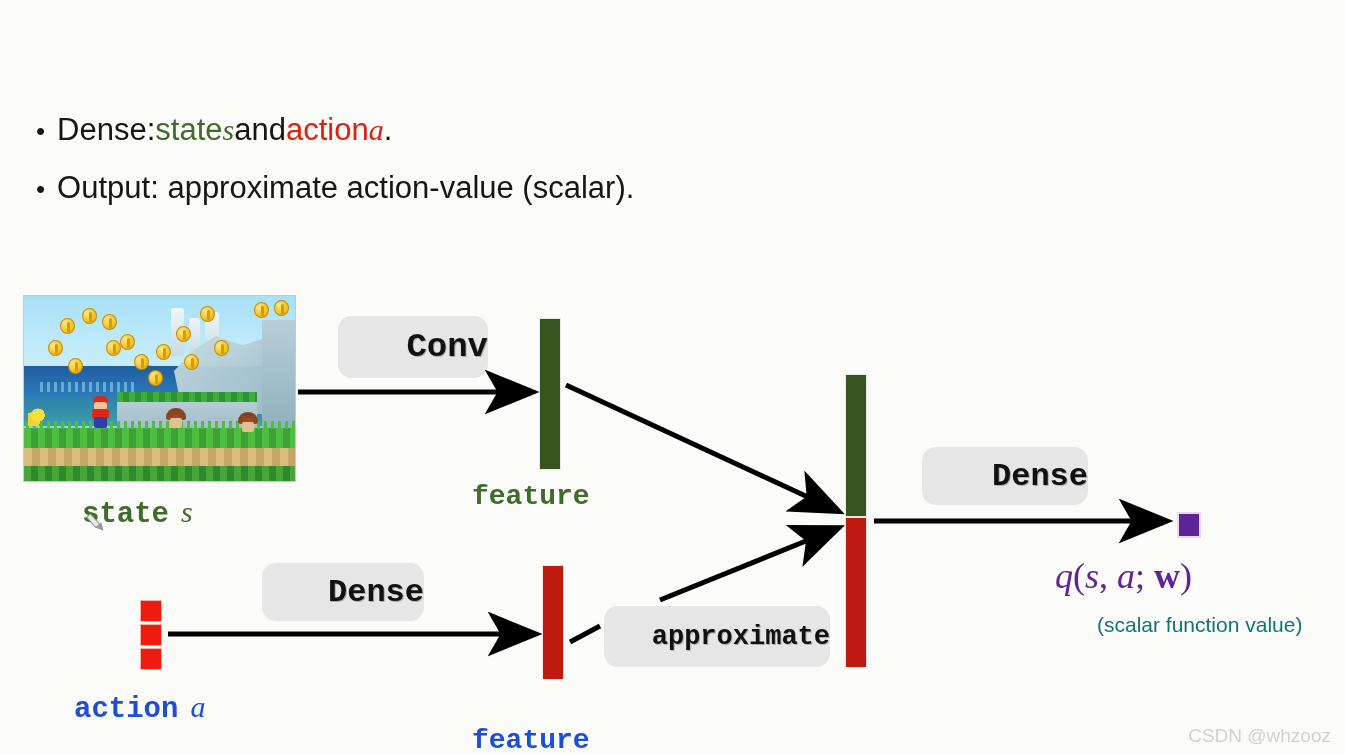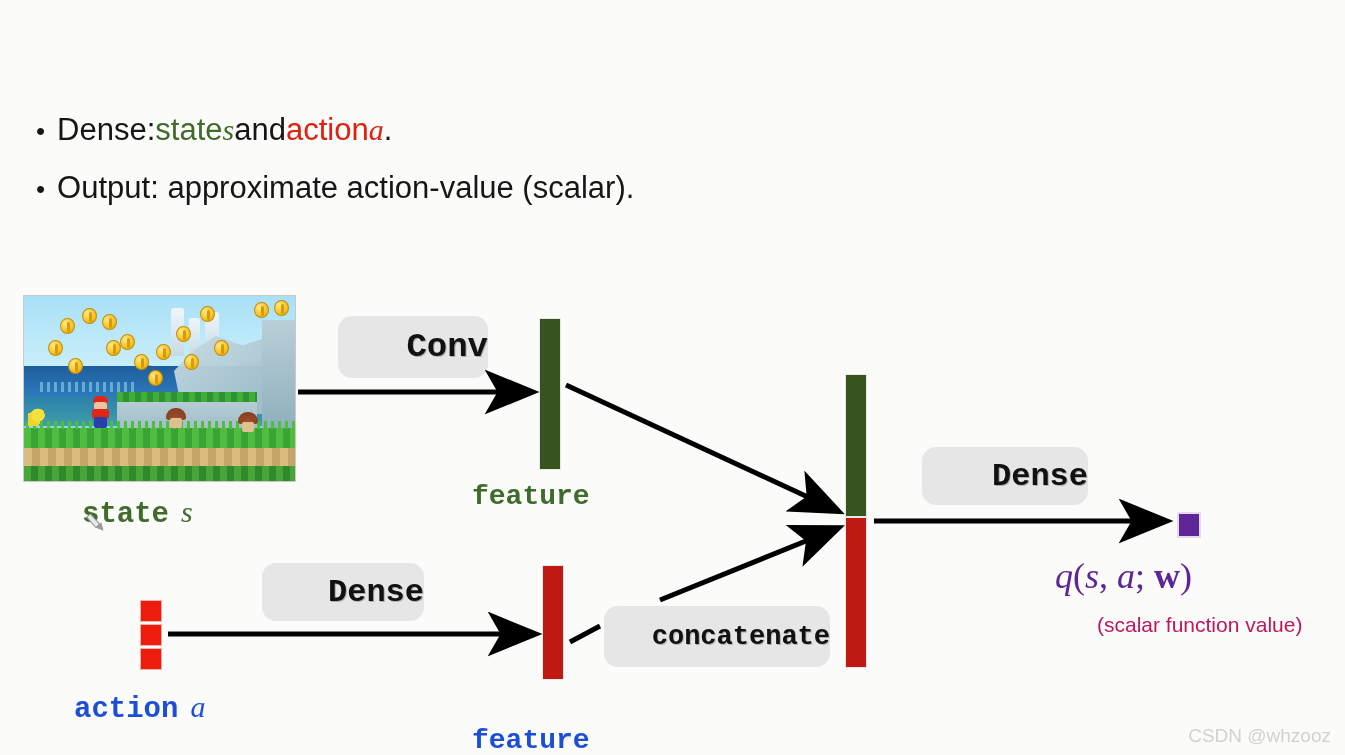--- a/index.html
+++ b/index.html
@@ -171,21 +171,21 @@
     font-style: italic;
     font-size: 36px;
     color: #5e2596;
     white-space: nowrap;
   }
   .q-out .wsym { font-style: normal; font-weight: bold; }
   .q-out .paren { font-style: normal; }
   .scalar-note {
     position: absolute;
     font-size: 21px;
-    color: #be185d;
+    color: #0f766e;
     white-space: nowrap;
   }
 
   
   .watermark {
     position: absolute;
     right: 14px; bottom: 8px;
     font-size: 19px;
     color: #d2d2d2;
     white-space: nowrap;
@@ -282,21 +282,21 @@
 
   <div class="op-box" style="left:338px; top:316px; width:150px; height:62px; font-size:34px;">
     <span>Conv</span>
   </div>
 
   <div class="op-box" style="left:262px; top:563px; width:162px; height:58px; font-size:32px;">
     <span>Dense</span>
   </div>
 
   <div class="op-box" style="left:604px; top:606px; width:226px; height:61px; font-size:27px;">
-    <span>concatenate</span>
+    <span>approximate</span>
   </div>
 
   <div class="op-box" style="left:922px; top:447px; width:166px; height:58px; font-size:32px;">
     <span>Dense</span>
   </div>
 
   <div class="bar bar-green" style="left:539px; top:318px; width:22px; height:152px;"></div>
   <div class="mono-label green-t" style="left:472px; top:481px; font-size:28px;">
     <span>feature</span>
   </div>

